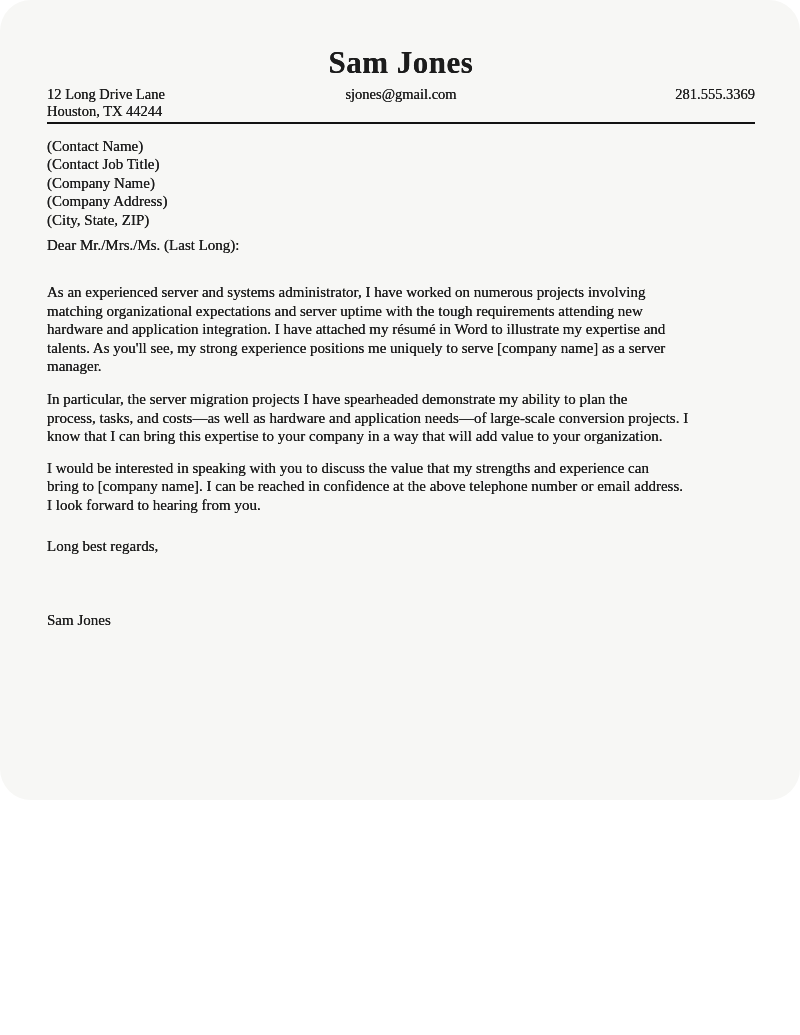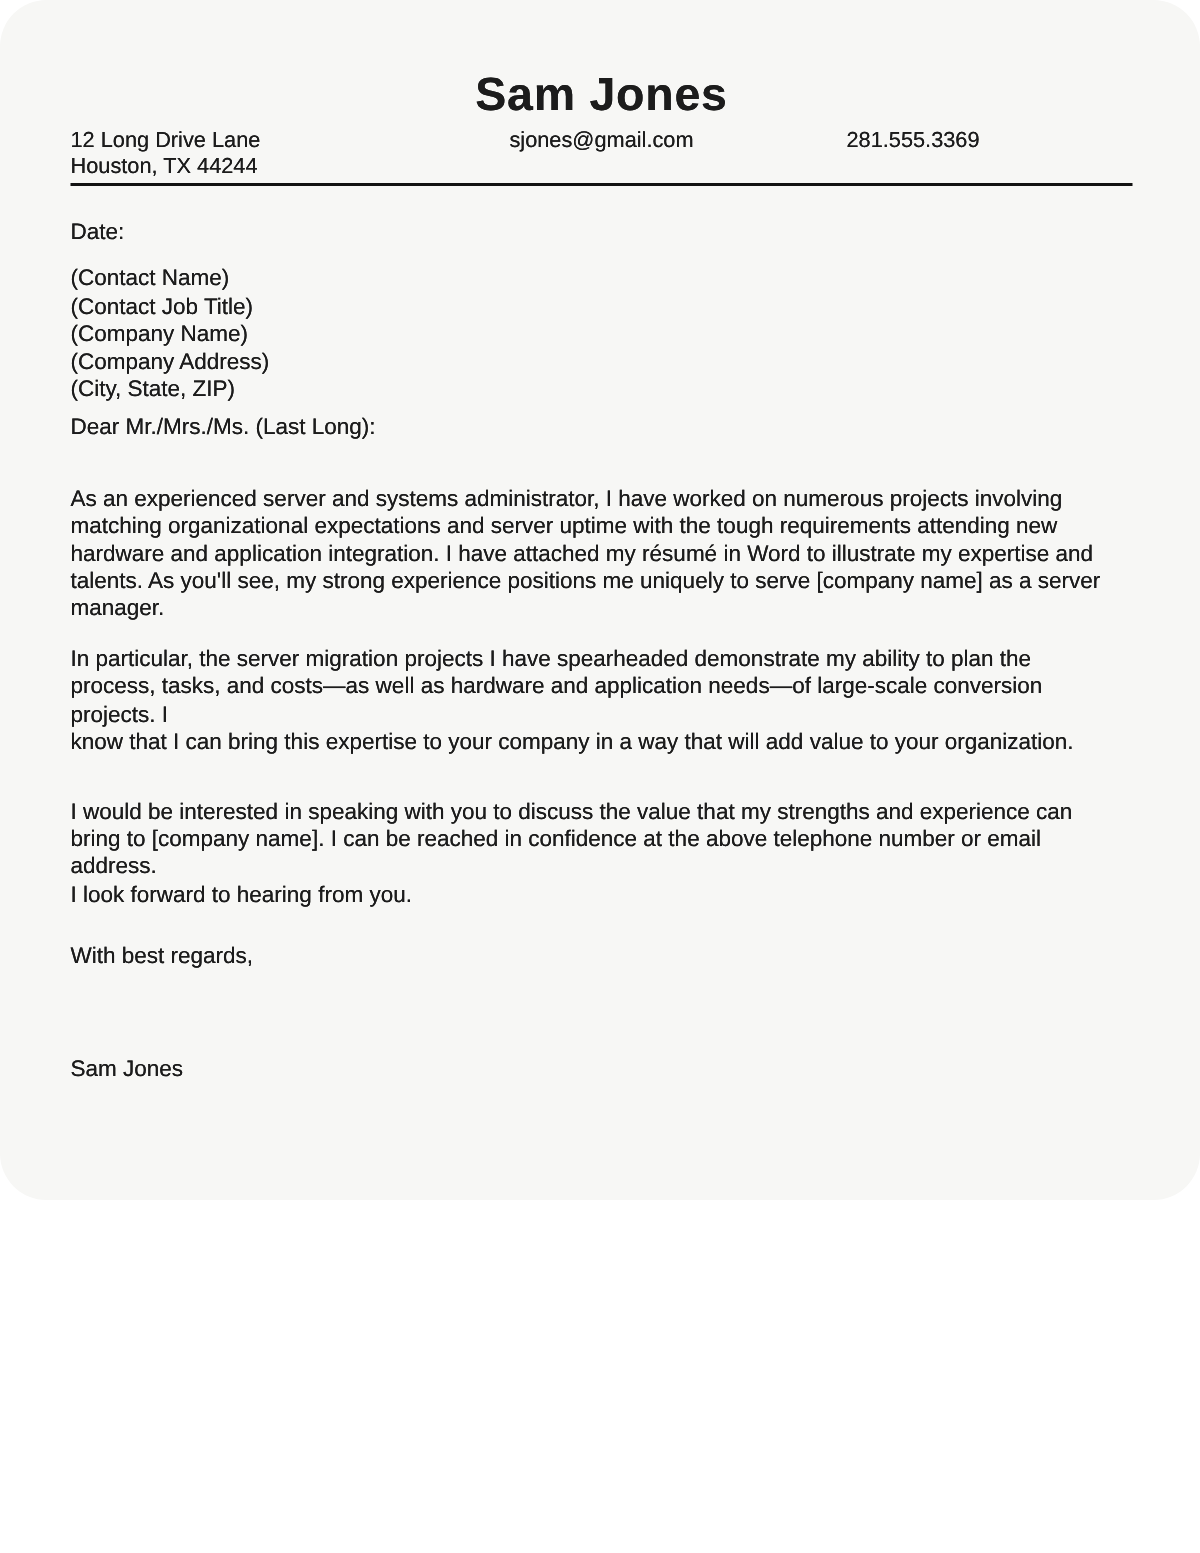--- a/index.html
+++ b/index.html
@@ -1,21 +1,21 @@
 <!DOCTYPE html>
 <html style="--page-bg: #f7f7f5; --text: #1c1c1c; --rule: #121212;"><head>
 <meta charset="utf-8">
 <style>
   html, body { margin: 0; padding: 0; }
   .page {
     width: 800px;
     height: 800px;
     background: var(--page-bg, #f7f7f5);
     color: var(--text, #1c1c1c);
-    font-family: Liberation Sans, sans-serif;
+    font-family: Liberation Serif, serif;
     text-shadow: 0 0 0.4px currentColor; 
     overflow: hidden;
     box-sizing: border-box;
     border-radius: 31px;
   }
   .content { padding: 0 45px 0 47px; }
 
   .author-name {
     margin: 0;
     padding-top: 46px;
@@ -29,36 +29,36 @@
   .contact-row {
     display: grid;
     grid-template-columns: 1fr auto 1fr;
     align-items: start;
     margin-top: 6px;
     font-size: 14.5px;
     line-height: 17px;
   }
   .contact-row .addr  { text-align: left;  white-space: pre-line; }
   .contact-row .email { }
-  .contact-row .phone { text-align: center; }
+  .contact-row .phone { text-align: right; }
 
   .rule {
     border: none;
     border-top: 2px solid var(--rule, #121212);
     margin: 2px 0 0 0;
   }
 
   .lt { font-size: 15px; line-height: 18.4px; white-space: pre-line; }
 
   .date       { margin-top: 22px; }
   .recipient  { margin-top: 13px; }
   .salutation { margin-top: 7px;  }
   .para-1     { margin-top: 29px; }
   .para-2     { margin-top: 15px; }
-  .para-3     { margin-top: 28px; }
+  .para-3     { margin-top: 13px; }
   .closing    { margin-top: 23px; }
   .signature  { margin-top: 56px; }
   .enclosure  { margin-top: 17px; }
 </style>
 </head>
 <body>
 
 <div class="page">
   <div class="content">
 
@@ -66,21 +66,20 @@
 
     <div class="contact-row">
       <div class="addr">12 Long Drive Lane
 Houston, TX 44244</div>
       <div class="email">sjones@gmail.com</div>
       <div class="phone">281.555.3369</div>
     </div>
 
     <hr class="rule">
 
-    <div class="lt date">Date:</div>
 
     <div class="lt recipient">(Contact Name)
 (Contact Job Title)
 (Company Name)
 (Company Address)
 (City, State, ZIP)</div>
 
     <div class="lt salutation">Dear Mr./Mrs./Ms. (Last Long):</div>
 
     <div class="lt para-1">As an experienced server and systems administrator, I have worked on numerous projects involving
@@ -90,19 +89,19 @@
 manager.</div>
 
     <div class="lt para-2">In particular, the server migration projects I have spearheaded demonstrate my ability to plan the
 process, tasks, and costs—as well as hardware and application needs—of large-scale conversion projects. I
 know that I can bring this expertise to your company in a way that will add value to your organization.</div>
 
     <div class="lt para-3">I would be interested in speaking with you to discuss the value that my strengths and experience can
 bring to [company name]. I can be reached in confidence at the above telephone number or email address.
 I look forward to hearing from you.</div>
 
-    <div class="lt closing">With best regards,</div>
+    <div class="lt closing">Long best regards,</div>
 
     <div class="lt signature">Sam Jones</div>
 
 
   </div>
 </div>
 
 </body></html>

